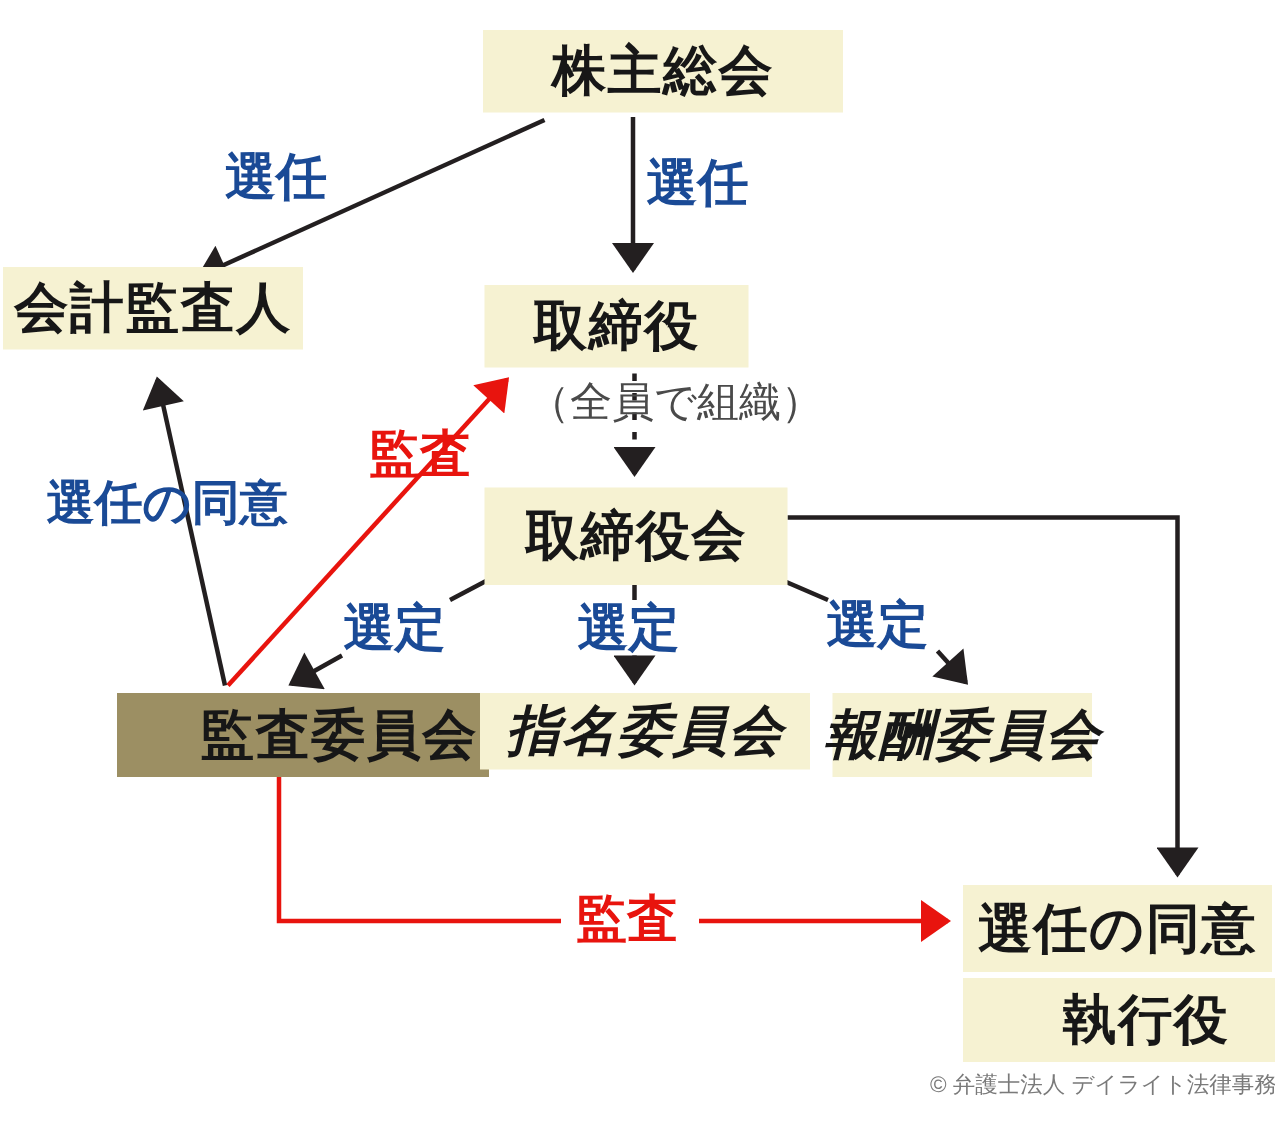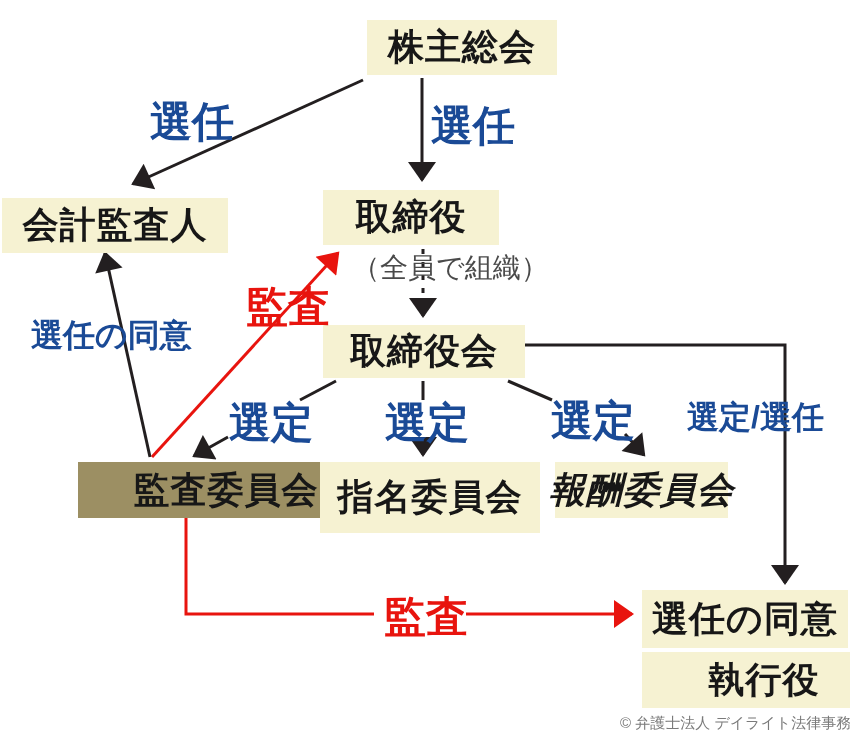--- a/index.html
+++ b/index.html
@@ -27,21 +27,21 @@
     font-size: 36px;
     font-weight: 700;
     letter-spacing: 1px;
     z-index: 2;
     white-space: nowrap;
   }
   .node.dark { background: #9c8f63; }
   .edge-label {
     position: absolute;
     color: #1a4a96;
-    font-size: 42px;
+    font-size: 34px;
     font-weight: 700;
     white-space: nowrap;
     z-index: 3;
     line-height: 1;
   }
   .edge-label.red { color: #e8140e; }
   .node-note {
     position: absolute;
     color: #4a4a4a;
     font-size: 28px;
@@ -92,33 +92,33 @@
     <line x1="625" y1="434" x2="644" y2="455" stroke="#231f20" stroke-width="3" marker-end="url(#ah-black)"></line>
 
     <polyline points="525,345 785,345 785,583" fill="none" stroke="#231f20" stroke-width="3" marker-end="url(#ah-black)"></polyline>
 
     <line x1="152" y1="457" x2="338" y2="253" stroke="#e8140e" stroke-width="3" marker-end="url(#ah-red)"></line>
 
     <polyline points="186,518 186,614 374,614" fill="none" stroke="#e8140e" stroke-width="3"></polyline>
     <line x1="466" y1="614" x2="632" y2="614" stroke="#e8140e" stroke-width="3" marker-end="url(#ah-red)"></line>
   </svg>
 
-  <div class="node" style="left:322px; top:20px; width:190px; height:55px;margin-left:45px;">株主総会</div>
+  <div class="node" style="left:322px; top:20px; width:240px; height:55px;">株主総会</div>
 
-  <div class="node" style="left:2px; top:198px; width:226px; height:55px;">会計監査人</div>
+  <div class="node" style="left:2px; top:178px; width:200px; height:55px;">会計監査人</div>
 
   <div class="node" style="left:323px; top:190px; width:176px; height:55px;">取締役</div>
 
   <div class="node-note" style="left:352px; top:254px;">（全員で組織）</div>
 
-  <div class="node" style="left:323px; top:325px; width:202px; height:53px;">取締役会</div>
+  <div class="node" style="left:323px; top:325px; width:202px; height:65px;">取締役会</div>
 
   <div class="node dark" style="left:78px; top:462px; width:200px; height:56px;padding-left:48px;">監査委員会</div>
 
-  <div class="node" style="left:320px; top:462px; width:220px; height:71px;">指名委員会</div>
+  <div class="node" style="left:320px; top:462px; width:220px; height:51px;font-style:italic;">指名委員会</div>
 
   <div class="node" style="left:555px; top:462px; width:173px; height:56px;font-style:italic;">報酬委員会</div>
 
   <div class="node" style="left:642px; top:590px; width:206px; height:58px;">選任の同意</div>
 
   <div class="node" style="left:642px; top:652px; width:244px; height:56px;">執行役</div>
 
   <span class="edge-label" style="left:150px; top:101px;">選任</span>
 
   <span class="edge-label" style="left:431px; top:105px;">選任</span>
@@ -126,19 +126,18 @@
   <span class="edge-label" style="left:31px; top:299px; font-size:32px;margin-top:20px;">選任の同意</span>
 
   <span class="edge-label red" style="left:246px; top:286px;">監査</span>
 
   <span class="edge-label" style="left:229px; top:402px;">選定</span>
 
   <span class="edge-label" style="left:385px; top:402px;">選定</span>
 
   <span class="edge-label" style="left:551px; top:400px;">選定</span>
 
-  <span class="edge-label" style="left:687px; top:401px; font-size:32px;">選定/選任</span>
 
   <span class="edge-label red" style="left:384px; top:596px;">監査</span>
 
   <span class="credit" style="left:620px; top:714px;">© 弁護士法人 デイライト法律事務所</span>
 
 </div>
 
 </body></html>

